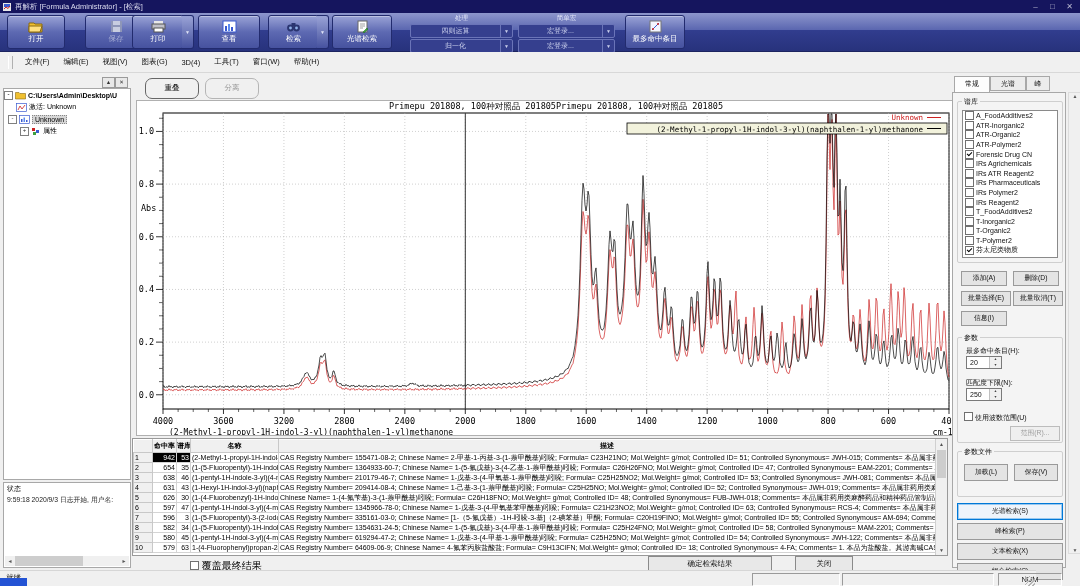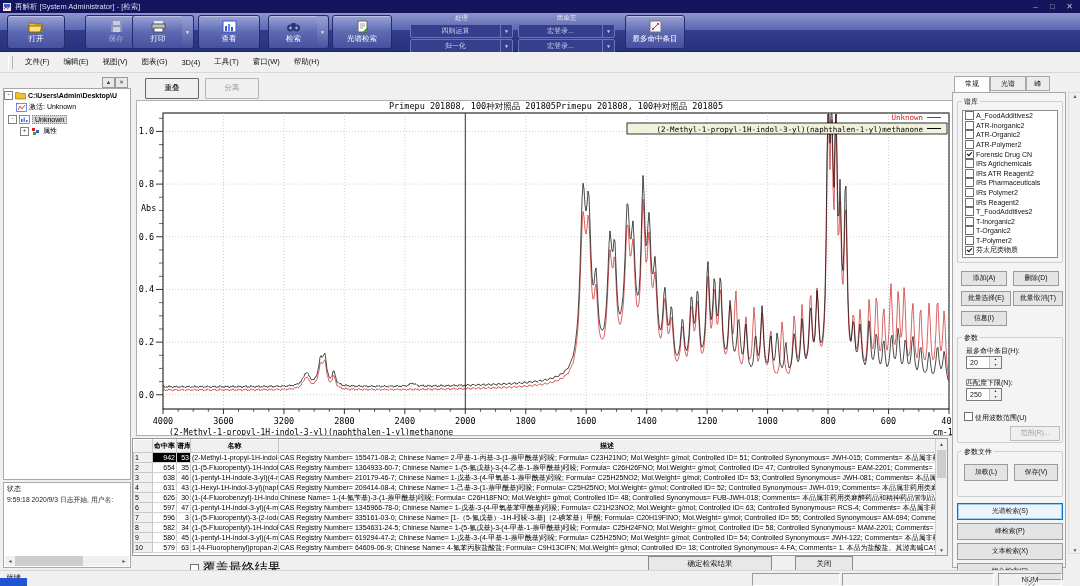--- a/index.html
+++ b/index.html
@@ -47,21 +47,21 @@
   .tico{flex:none;}
   .tsel{background:#d6d6d6;border:1px dotted #888;padding:0 2px;}
   #status-box{left:3px;top:482px;width:126px;height:84px;background:#fff;border:1px solid #a8a8a8;font-size:6.8px;}
   #status-box .sb-title{font-size:7px;padding:1px 3px;color:#111;}
   #status-box .sb-log{padding:0 3px;color:#222;}
   .hscroll{position:absolute;bottom:1px;left:1px;right:1px;height:10px;background:#f0f0f0;display:flex;}
   .hscroll .arr{width:10px;font-size:5px;text-align:center;line-height:10px;color:#555;background:#f0f0f0;}
   .hscroll .thumb{width:55%;background:#cdcdcd;}
   
   .viewbtn{position:absolute;top:78px;height:19px;width:52px;background:#f0f0f0;border:1px solid #666;
-           border-radius:1px;font-size:7.5px;text-align:center;line-height:18px;color:#111;}
+           border-radius:7px;font-size:7.5px;text-align:center;line-height:18px;color:#111;}
   .viewbtn.dis{border-color:#b5b5b5;color:#9a9a9a;font-family:Liberation Mono, monospace;}
   #chartbox{left:136px;top:100px;width:820px;height:336px;background:#fff;border:1px solid #b0b0b0;box-sizing:border-box;}
   #spec-svg text{font-family:"DejaVu Sans Mono",monospace;}
   
   #tablewrap{left:132px;top:438px;width:816px;height:118px;background:#fff;border:1px solid #999;box-sizing:border-box;}
   #results-table{border-collapse:collapse;table-layout:fixed;width:803px;font-size:7px;}
   #results-table th{background:#f0f0f0;border:1px solid #c8c8c8;border-top-color:#fff;border-left-color:#fff;
       font-weight:bold;height:12px;padding:0;overflow:hidden;white-space:nowrap;}
   #results-table td{border:1px solid #d4d4d4;height:9px;line-height:9px;padding:0 1px;overflow:hidden;white-space:nowrap;}
   #results-table td.rn{background:#f0f0f0;border-color:#c8c8c8;text-align:left;}
@@ -102,21 +102,21 @@
 </style>
 </head>
 <body>
 
 <div class="abs" id="titlebar">
   <svg class="appicon" viewBox="0 0 8 8">
       <rect width="8" height="8" fill="#e8e8e8"></rect>
       <rect x="1" y="1" width="6" height="3" fill="#3b5bd0"></rect>
       <path d="M1 6 L3 4 L5 5.5 L7 3" stroke="#cc2222" stroke-width="1" fill="none"></path>
     </svg>
-  <span>再解析 [System Administrator] - [检索]</span>
+  <span>再解析 [Formula Administrator] - [检索]</span>
   <div id="wincontrols">
     <span>–</span>
     <span>□</span>
     <span>✕</span>
   </div>
 </div>
 
 <div class="abs" id="toolbar">
   <div class="tbtn" style="left:7px;width:56px">
     <svg width="16" height="13" viewBox="0 0 16 13">
@@ -492,21 +492,21 @@
         </tr>
       </tbody>
   </table>
   <div class="vscroll">
     <div class="arr">▲</div>
     <div class="thumb"></div>
     <div class="arr" style="position:absolute;bottom:0;width:100%">▼</div>
   </div>
 </div>
 
-<div class="abs" style="left:190px;top:559px;font-size:13px">
+<div class="abs" style="left:190px;top:559px;font-size:10px">
   <span class="cbx"></span>
   <span>覆盖最终结果</span>
 </div>
 <div class="wbtn" style="left:648px;top:556px;width:122px;height:15px;line-height:14px">确定检索结果</div>
 <div class="wbtn" style="left:795px;top:556px;width:56px;height:15px;line-height:14px">关闭</div>
 
 <div class="abs" id="rightpanel">
   <div class="tab active" style="left:2px;width:36px">常规</div>
   <div class="tab" style="left:38px;width:36px">光谱</div>
   <div class="tab" style="left:74px;width:24px">峰</div>

